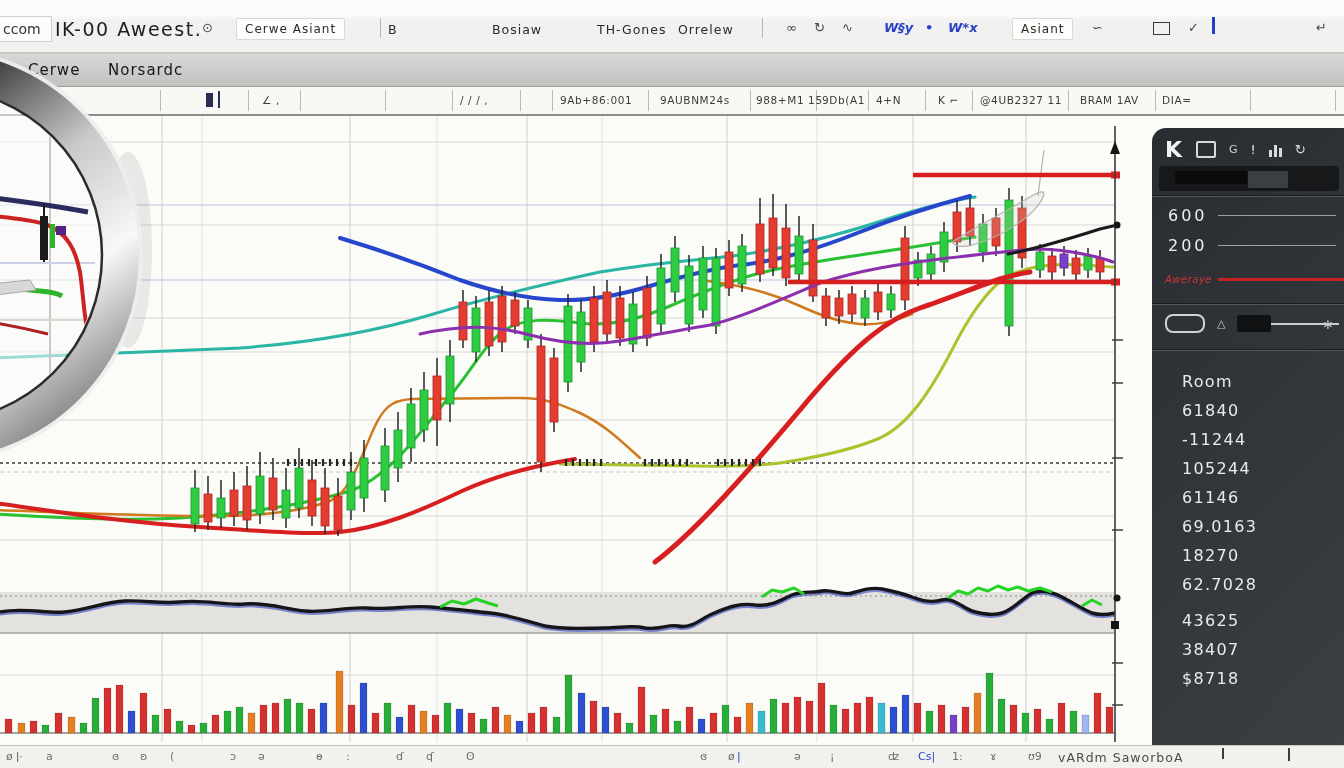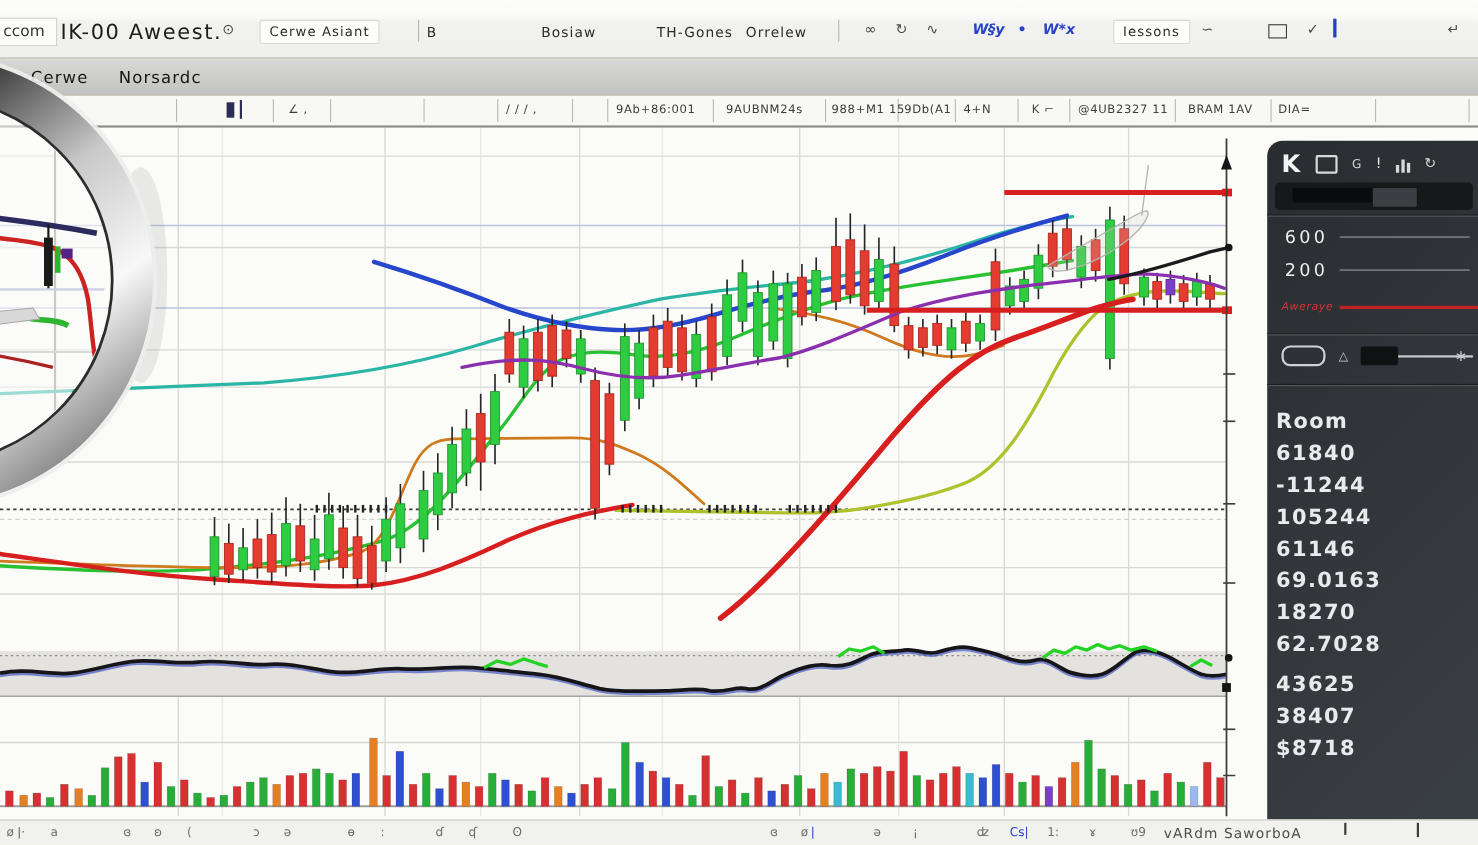--- a/index.html
+++ b/index.html
@@ -53,21 +53,21 @@
   .sb-avg{position:absolute;left:13px;right:0;display:flex;align-items:center;gap:6px;}
   .sb-avg .txt{font-size:10px;color:#d03434;font-style:italic;letter-spacing:.5px;}
   .sb-avg .ln{flex:1;height:3px;background:#c32222;}
   .sb-ico2{position:absolute;top:186px;left:13px;right:10px;display:flex;align-items:center;gap:12px;}
   .sb-pill{width:36px;height:15px;border:2px solid #cfd2d6;border-radius:8px;}
   .sb-tri{font-size:11px;color:#c9ccd0;}
   .sb-thumb{width:34px;height:17px;background:#101113;border-radius:2px;position:relative;}
   .sb-thumb::after{content:"";position:absolute;left:34px;top:8px;width:68px;height:1.5px;background:#c9ccd0;}
   .sb-star{margin-left:auto;font-size:14px;color:#c9ccd0;}
   #sb-list{position:absolute;top:244px;left:0;right:0;}
-  .sb-row{height:29px;padding-left:8px;font-size:19px;letter-spacing:1.3px;color:#e9eaec;font-weight:bold;}
+  .sb-row{height:29px;padding-left:30px;font-size:16px;letter-spacing:1.3px;color:#e9eaec;}
   .sb-row.gap{margin-top:7px;}
   
   #bottombar{position:absolute;left:0;top:745px;width:1344px;height:23px;z-index:25;
         background:#f1f1ee;border-top:1px solid #c6c6c3;}
   #bottombar .b-ico{position:absolute;top:4px;font-size:11px;color:#6e6e6b;}
   #bottombar .b-blue{color:#2943c6;}
   #bottom-text{position:absolute;left:1058px;top:4px;font-size:12.5px;color:#4c4c4a;letter-spacing:1px;}
   .b-tick{position:absolute;top:2px;width:2px;height:11px;background:#3c3c3a;}
 </style>
 </head>
@@ -401,21 +401,21 @@
 <div id="row1">
   <div id="ws-chip">ccom</div>
   <div id="app-title">IK-00 Aweest.</div>
   <div id="rect-tool"></div>
   <div id="caret1"></div>
 <span class="h-chip" style="left: 236px;">Cerwe Asiant</span>
       <span class="h-text" style="left: 388px;">B</span>
       <span class="h-text" style="left: 492px;">Bosiaw</span>
       <span class="h-text" style="left: 597px;">TH-Gones</span>
       <span class="h-text" style="left: 678px;">Orrelew</span>
-      <span class="h-chip" style="left: 1012px;">Iessons</span>
+      <span class="h-chip" style="left: 1012px;">Asiant</span>
       <span class="h-icon" style="left: 202px;">⊙</span>
       <span class="h-icon" style="left: 786px;">∞</span>
       <span class="h-icon" style="left: 814px;">↻</span>
       <span class="h-icon" style="left: 842px;">∿</span>
       <span class="h-icon blue" style="left: 884px;">W§y</span>
       <span class="h-icon blue" style="left: 925px;">•</span>
       <span class="h-icon blue" style="left: 948px;">W*x</span>
       <span class="h-icon" style="left: 1092px;">∽</span>
       <span class="h-icon" style="left: 1188px;">✓</span>
       <span class="h-icon" style="left: 1316px;">↵</span>

